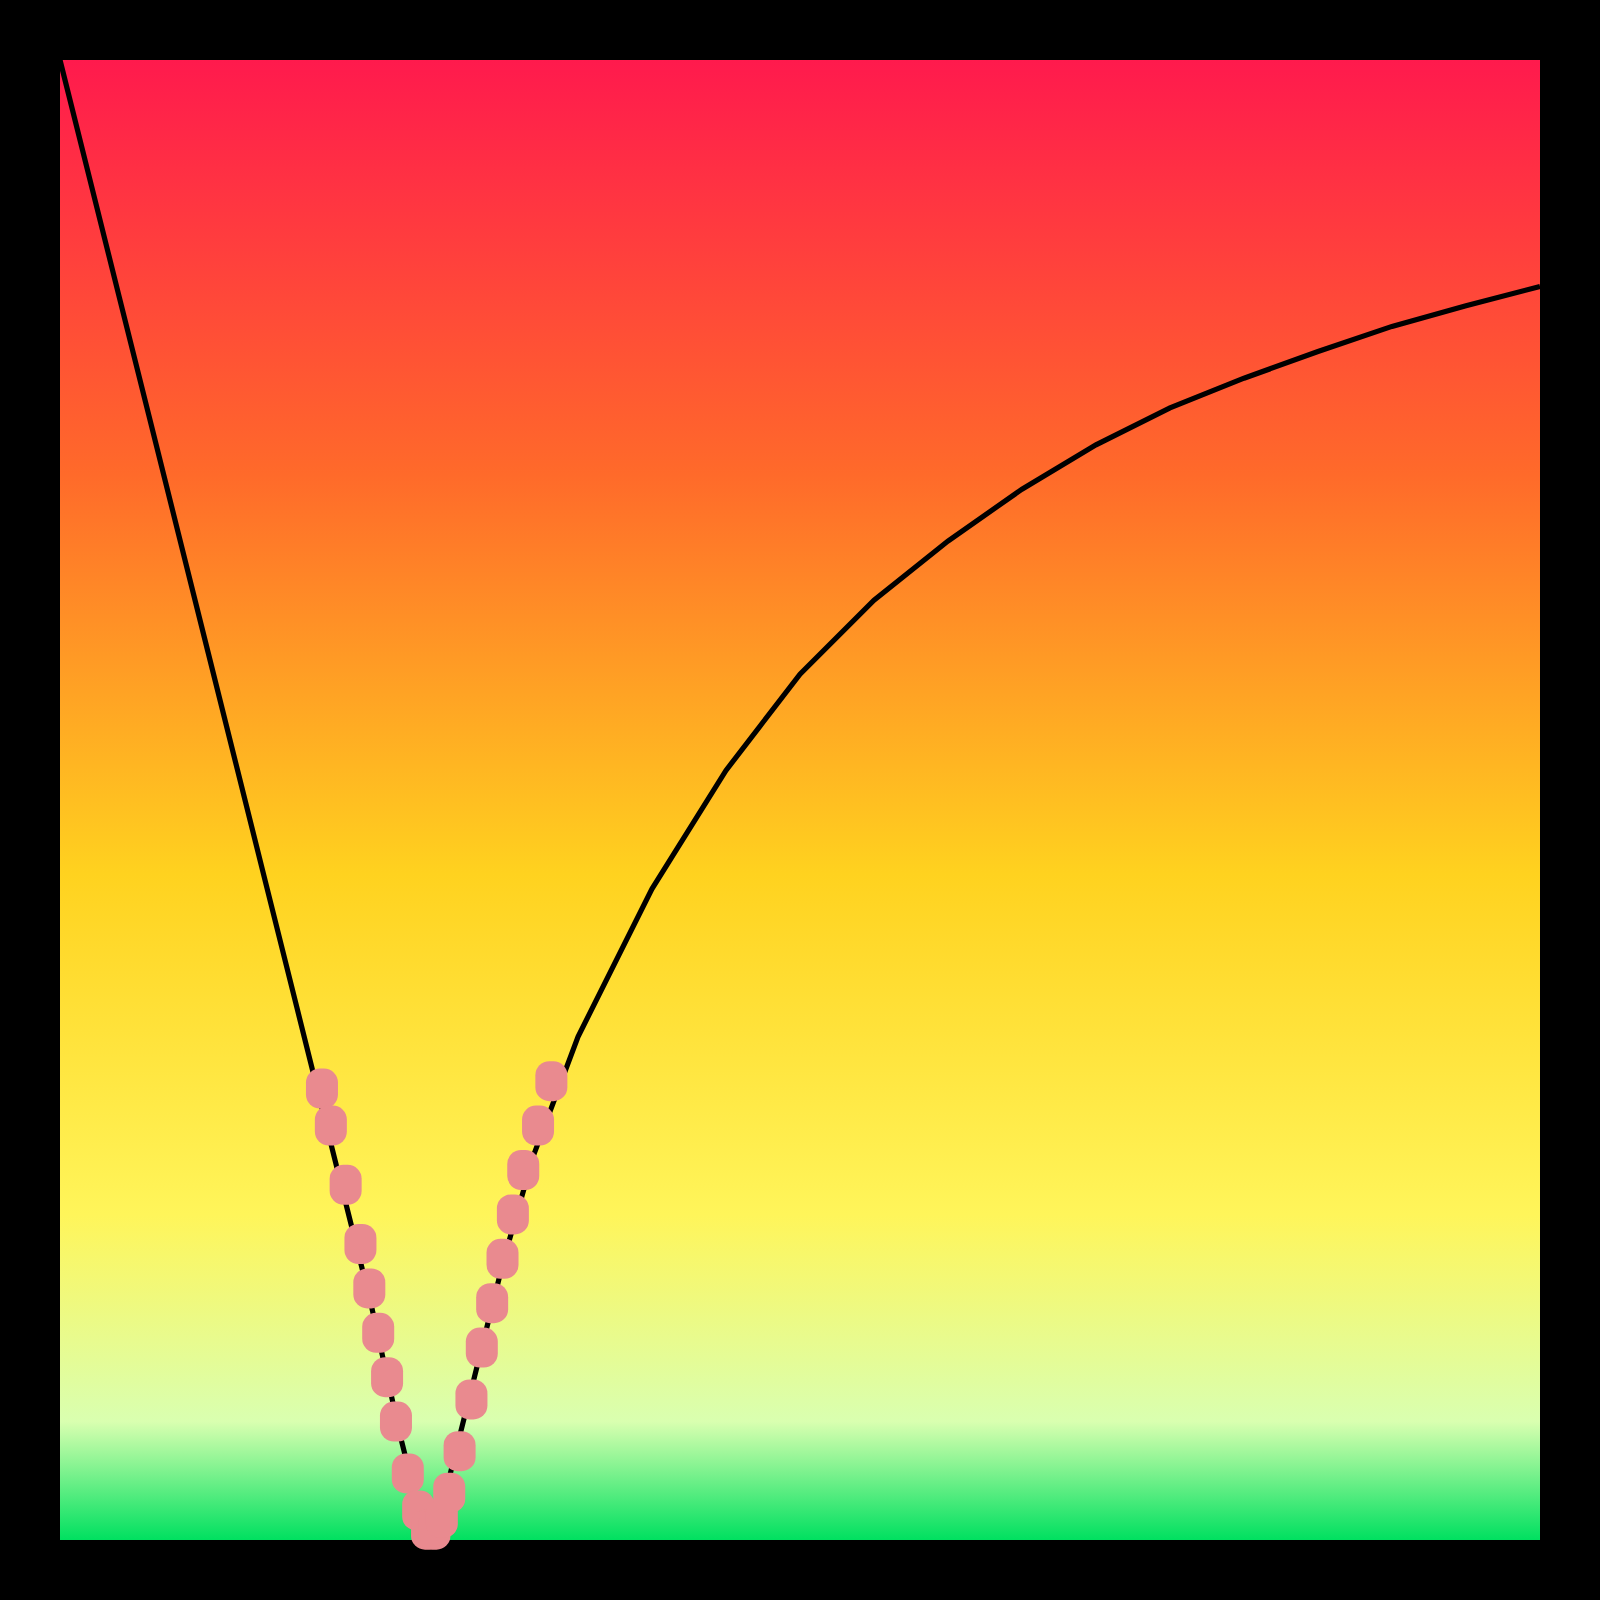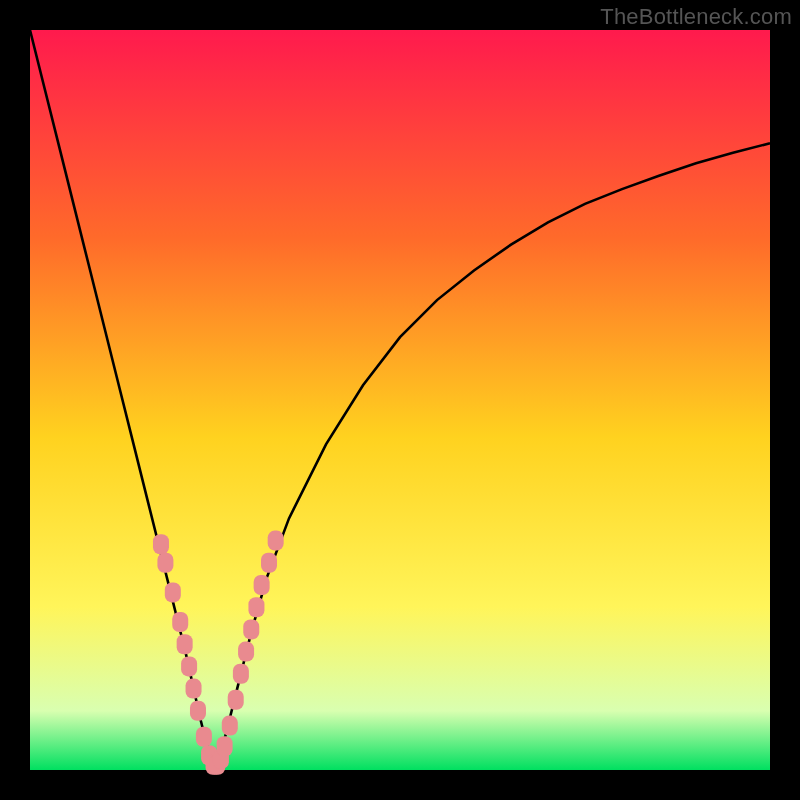--- a/index.html
+++ b/index.html
@@ -28,21 +28,20 @@
   }
   svg {
     position: absolute;
     top: 0; left: 0;
   }
 </style>
 </head>
 <body>
 
 <div class="frame">
-  <div class="watermark">TheBottleneck.com</div>
 
   <svg id="chart-svg" width="800" height="800">
     <defs>
       <linearGradient id="bg-grad" x1="0" y1="0" x2="0" y2="1">
         <stop id="g0" offset="0%" stop-color="#ff1a4d"></stop>
         <stop id="g1" offset="28%" stop-color="#ff6a2a"></stop>
         <stop id="g2" offset="55%" stop-color="#ffd21f"></stop>
         <stop id="g3" offset="78%" stop-color="#fff55a"></stop>
         <stop id="g4" offset="92%" stop-color="#d9ffb0"></stop>
         <stop id="g5" offset="100%" stop-color="#00e060"></stop>

